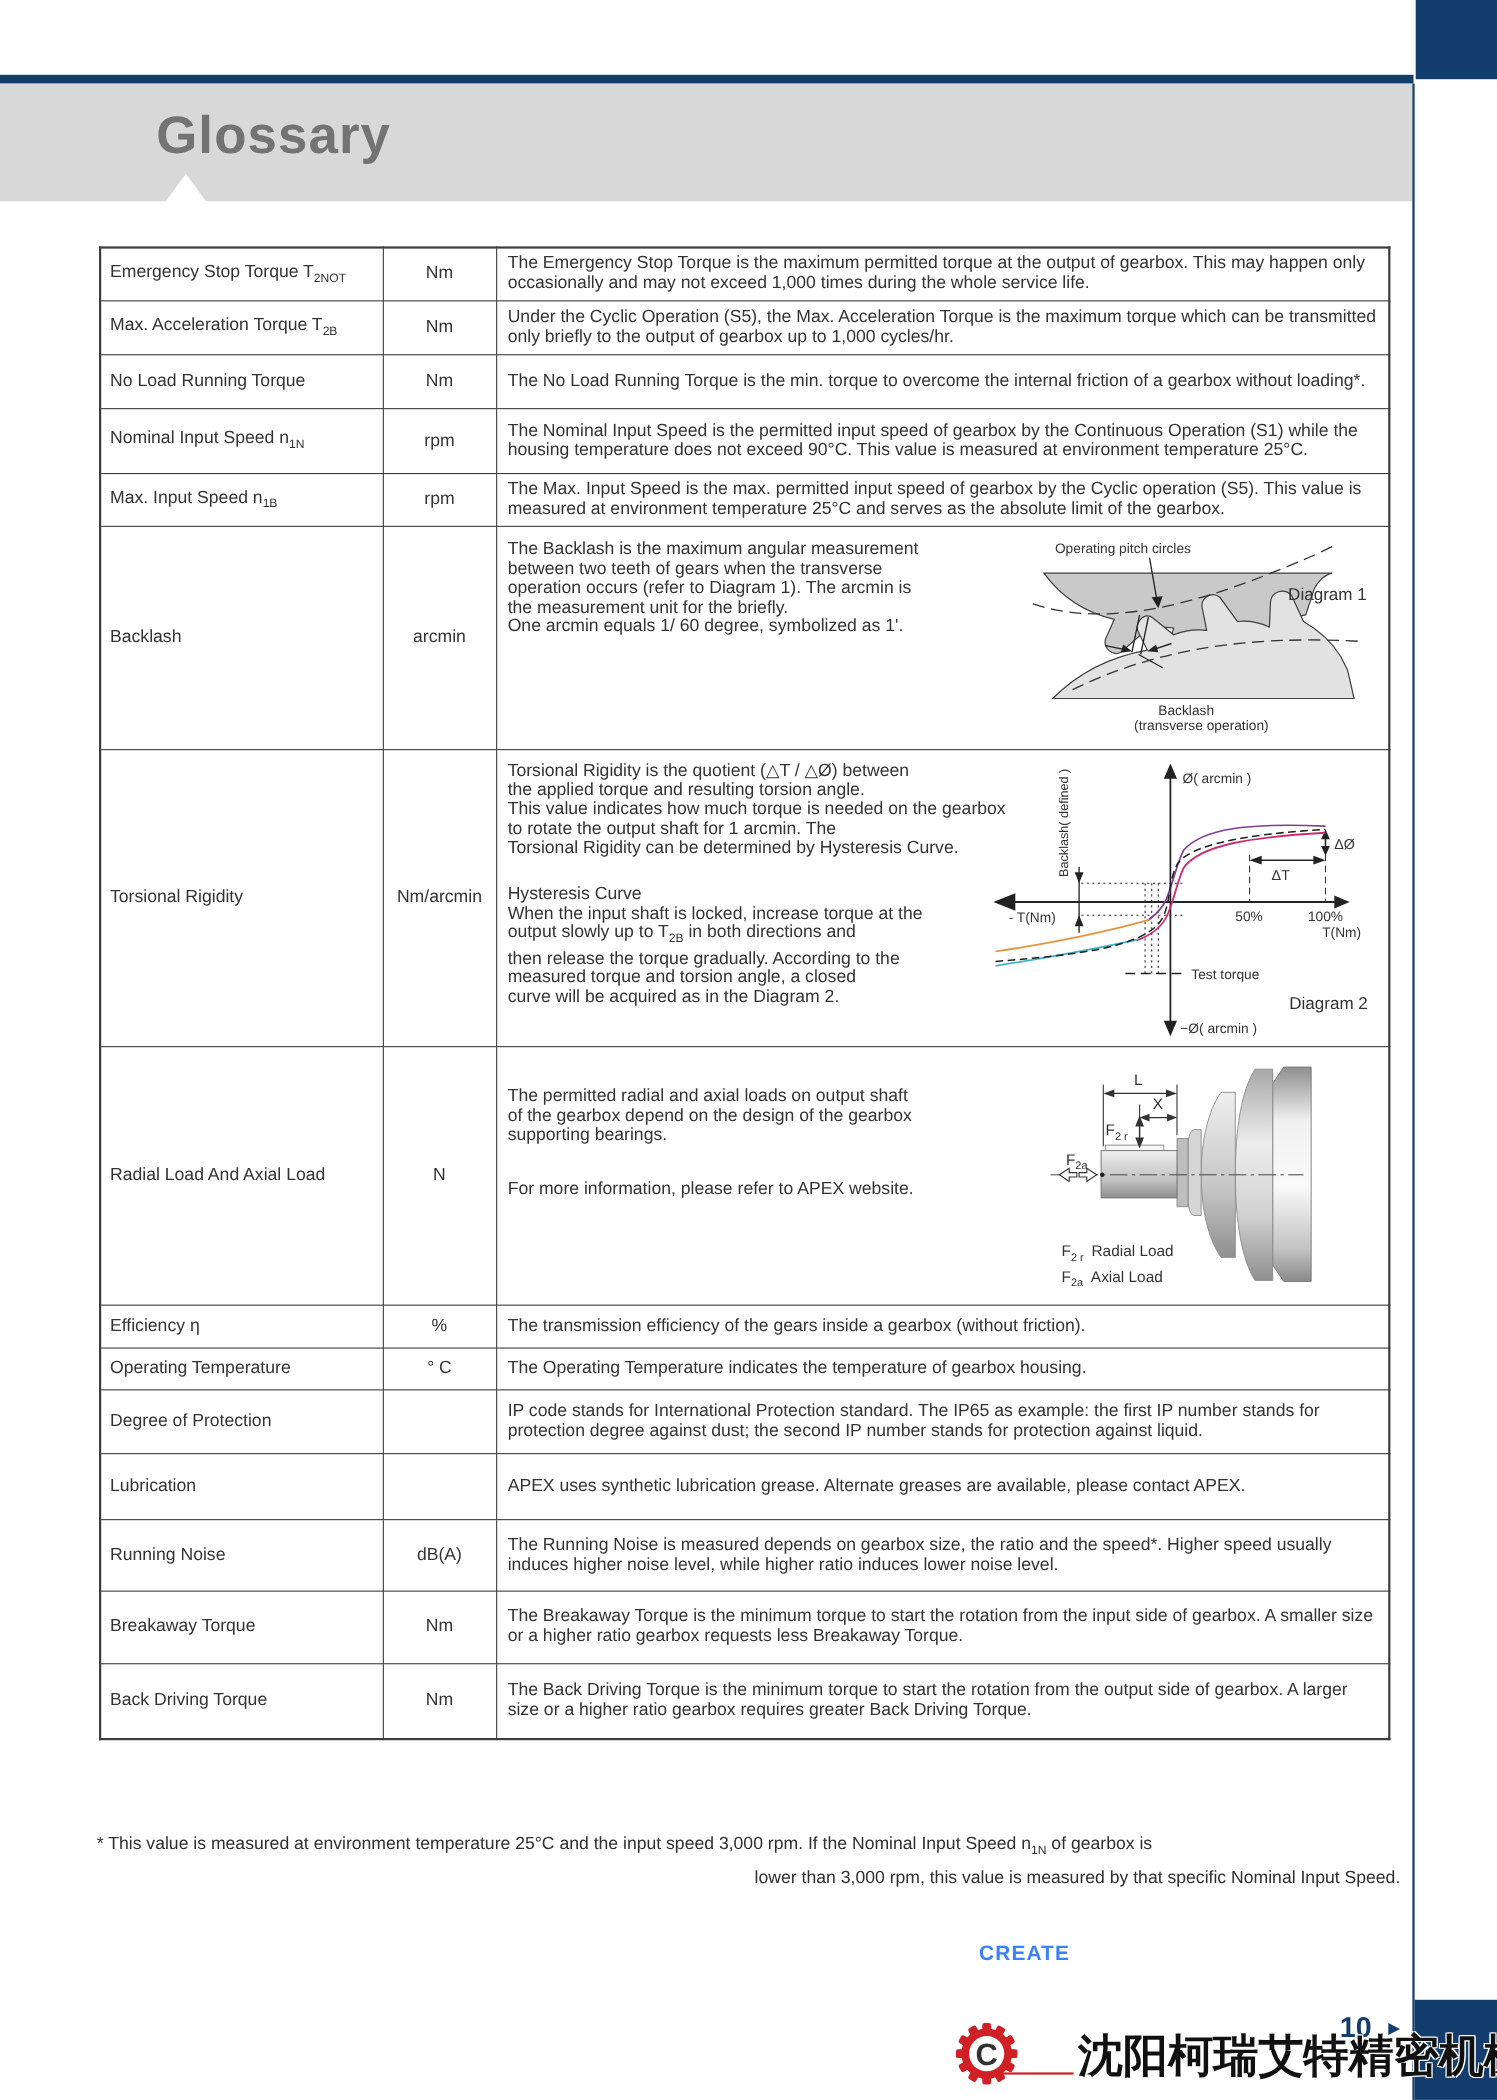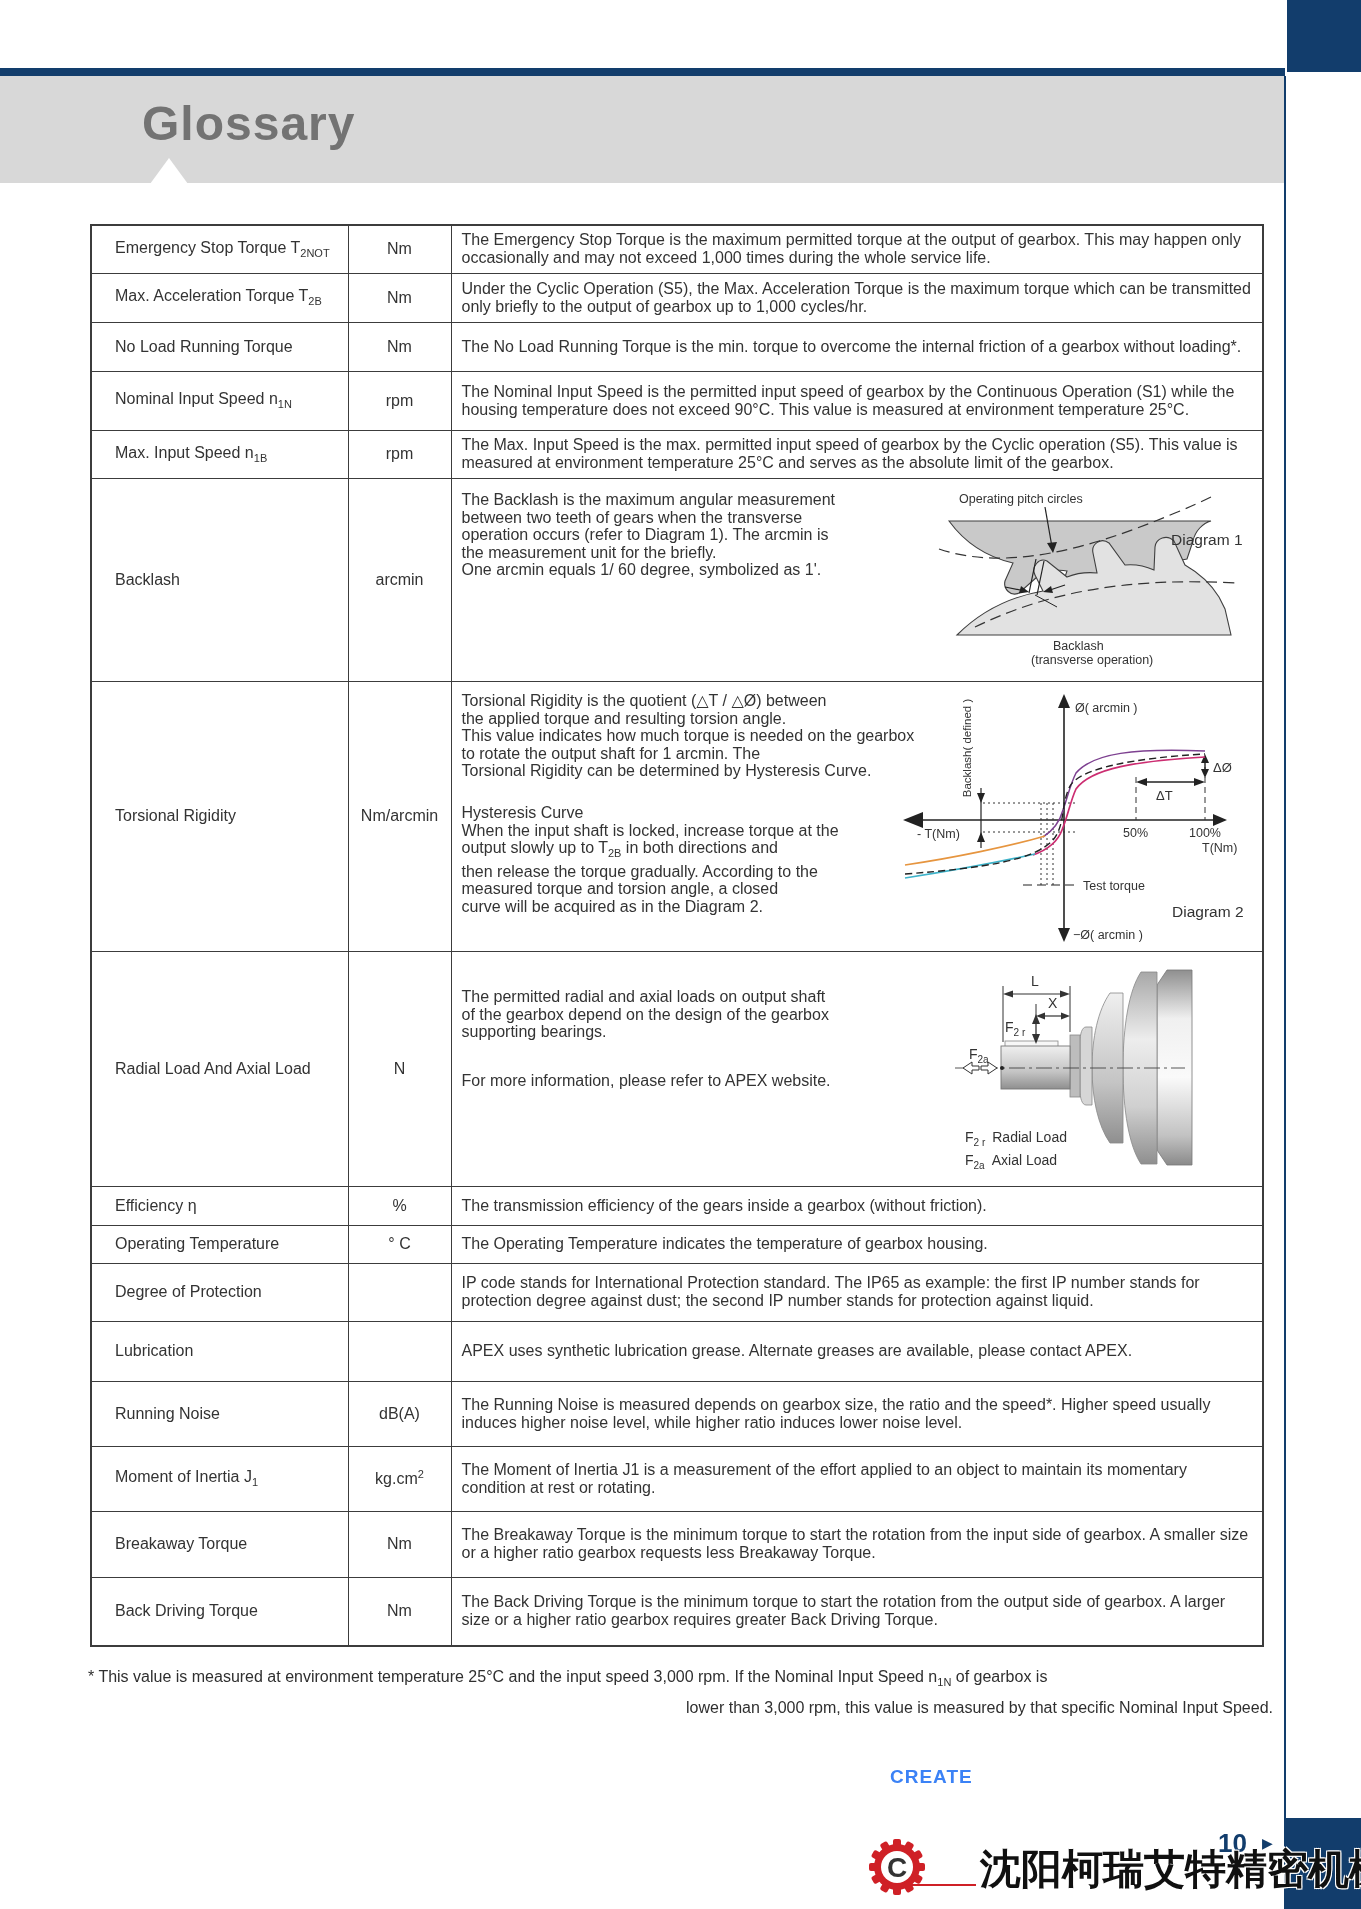--- a/index.html
+++ b/index.html
@@ -13,21 +13,21 @@
   #gray-band{left:0;top:76px;width:1284px;height:107px;background:#d8d8d8;}
   #page-title{left:142px;top:96px;font-size:48px;font-weight:700;color:#737373;letter-spacing:1px;}
   #band-notch{left:150px;top:158px;width:0;height:0;border-left:19px solid transparent;
               border-right:19px solid transparent;border-bottom:26px solid #ffffff;}
   #right-rule{left:1284px;top:76px;width:2px;height:1833px;background:#123d6c;}
   
   #glossary-table{position:absolute;left:90px;top:224px;width:1172px;border-collapse:collapse;
                   table-layout:fixed;font-size:16px;color:#333;}
   #glossary-table td{border:1px solid #3c3c3c;vertical-align:middle;overflow:hidden;}
   #glossary-table{border:2px solid #3c3c3c;}
-  td.term{padding:2px 6px 2px 23px;}
+  td.term{padding:2px 6px 2px 8px;}
   td.unit{text-align:center;padding:0 2px;}
   td.def{padding:3px 10px;line-height:18px;}
   td.defpad0{padding:0;vertical-align:top;}
   sub{font-size:11px;}
   sup{font-size:11px;}
   .relwrap{position:relative;width:810px;}
   .lineblock{position:absolute;left:10px;white-space:nowrap;line-height:17.5px;}
   .dsvg{position:absolute;}
   
   #footnote{left:88px;top:1664px;width:1185px;font-size:16px;line-height:26px;color:#2f2f2f;}
@@ -301,25 +301,20 @@
     </tr>
     <tr style="height:60px">
       <td class="term">Lubrication</td>
       <td class="unit"></td>
       <td class="def">APEX uses synthetic lubrication grease. Alternate greases are available, please contact APEX.</td>
     </tr>
     <tr style="height:65px">
       <td class="term">Running Noise</td>
       <td class="unit">dB(A)</td>
       <td class="def">The Running Noise is measured depends on gearbox size, the ratio and the speed*. Higher speed usually induces higher noise level, while higher ratio induces lower noise level.</td>
-    </tr>
-    <tr style="height:65px">
-      <td class="term"><span>Moment of Inertia  J</span><sub>1</sub></td>
-      <td class="unit"><span>kg.cm</span><sup>2</sup></td>
-      <td class="def">The Moment of Inertia J1 is a measurement of the effort applied to an object to maintain its momentary condition at rest or rotating.</td>
     </tr>
     <tr style="height:66px">
       <td class="term">Breakaway Torque</td>
       <td class="unit">Nm</td>
       <td class="def">The Breakaway Torque is the minimum torque to start the rotation from the input side of gearbox. A smaller size or a higher ratio gearbox requests less Breakaway Torque.</td>
     </tr>
     <tr style="height:69px">
       <td class="term">Back Driving Torque</td>
       <td class="unit">Nm</td>
       <td class="def">The Back Driving Torque is the minimum torque to start the rotation from the output side of gearbox. A larger size or a higher ratio gearbox requires greater Back Driving Torque.</td>

